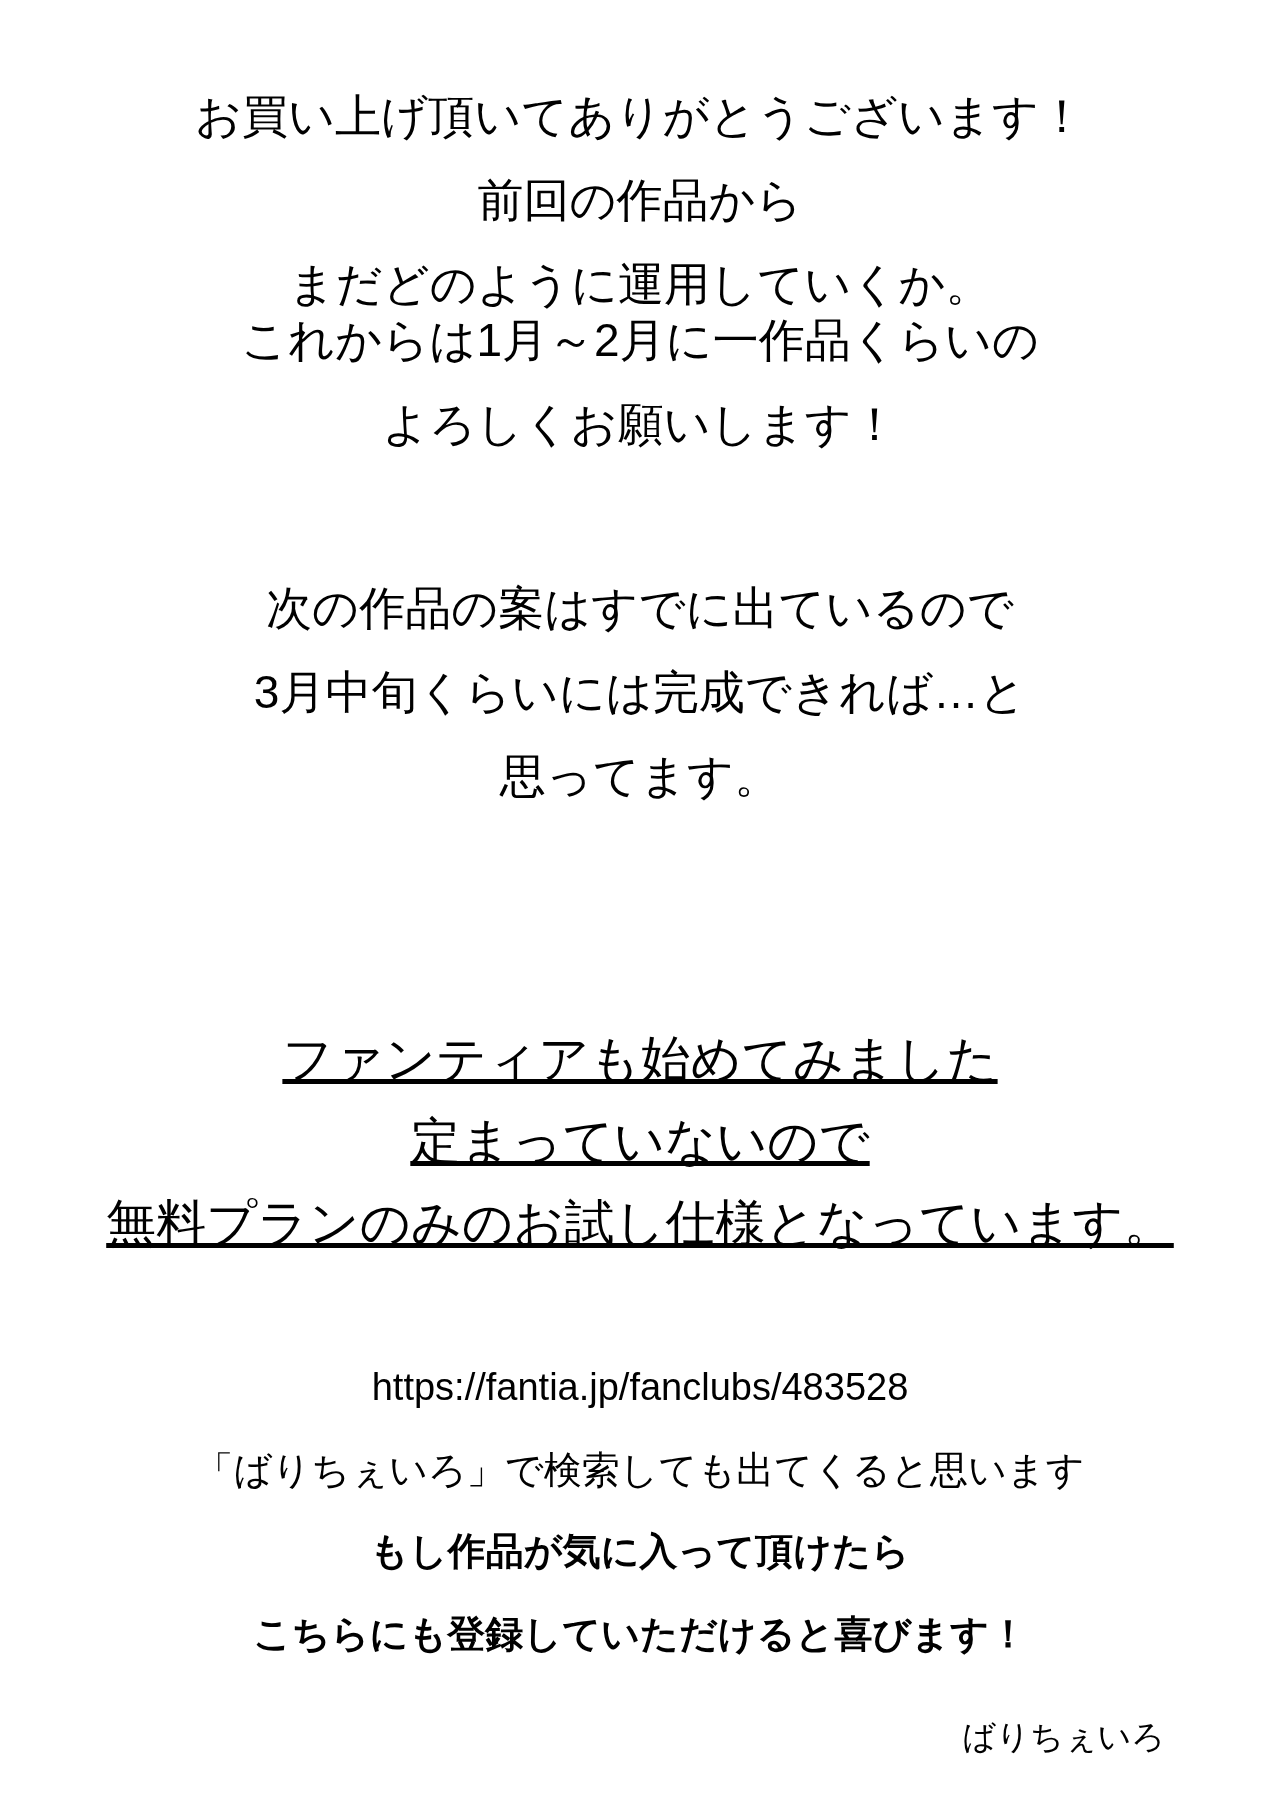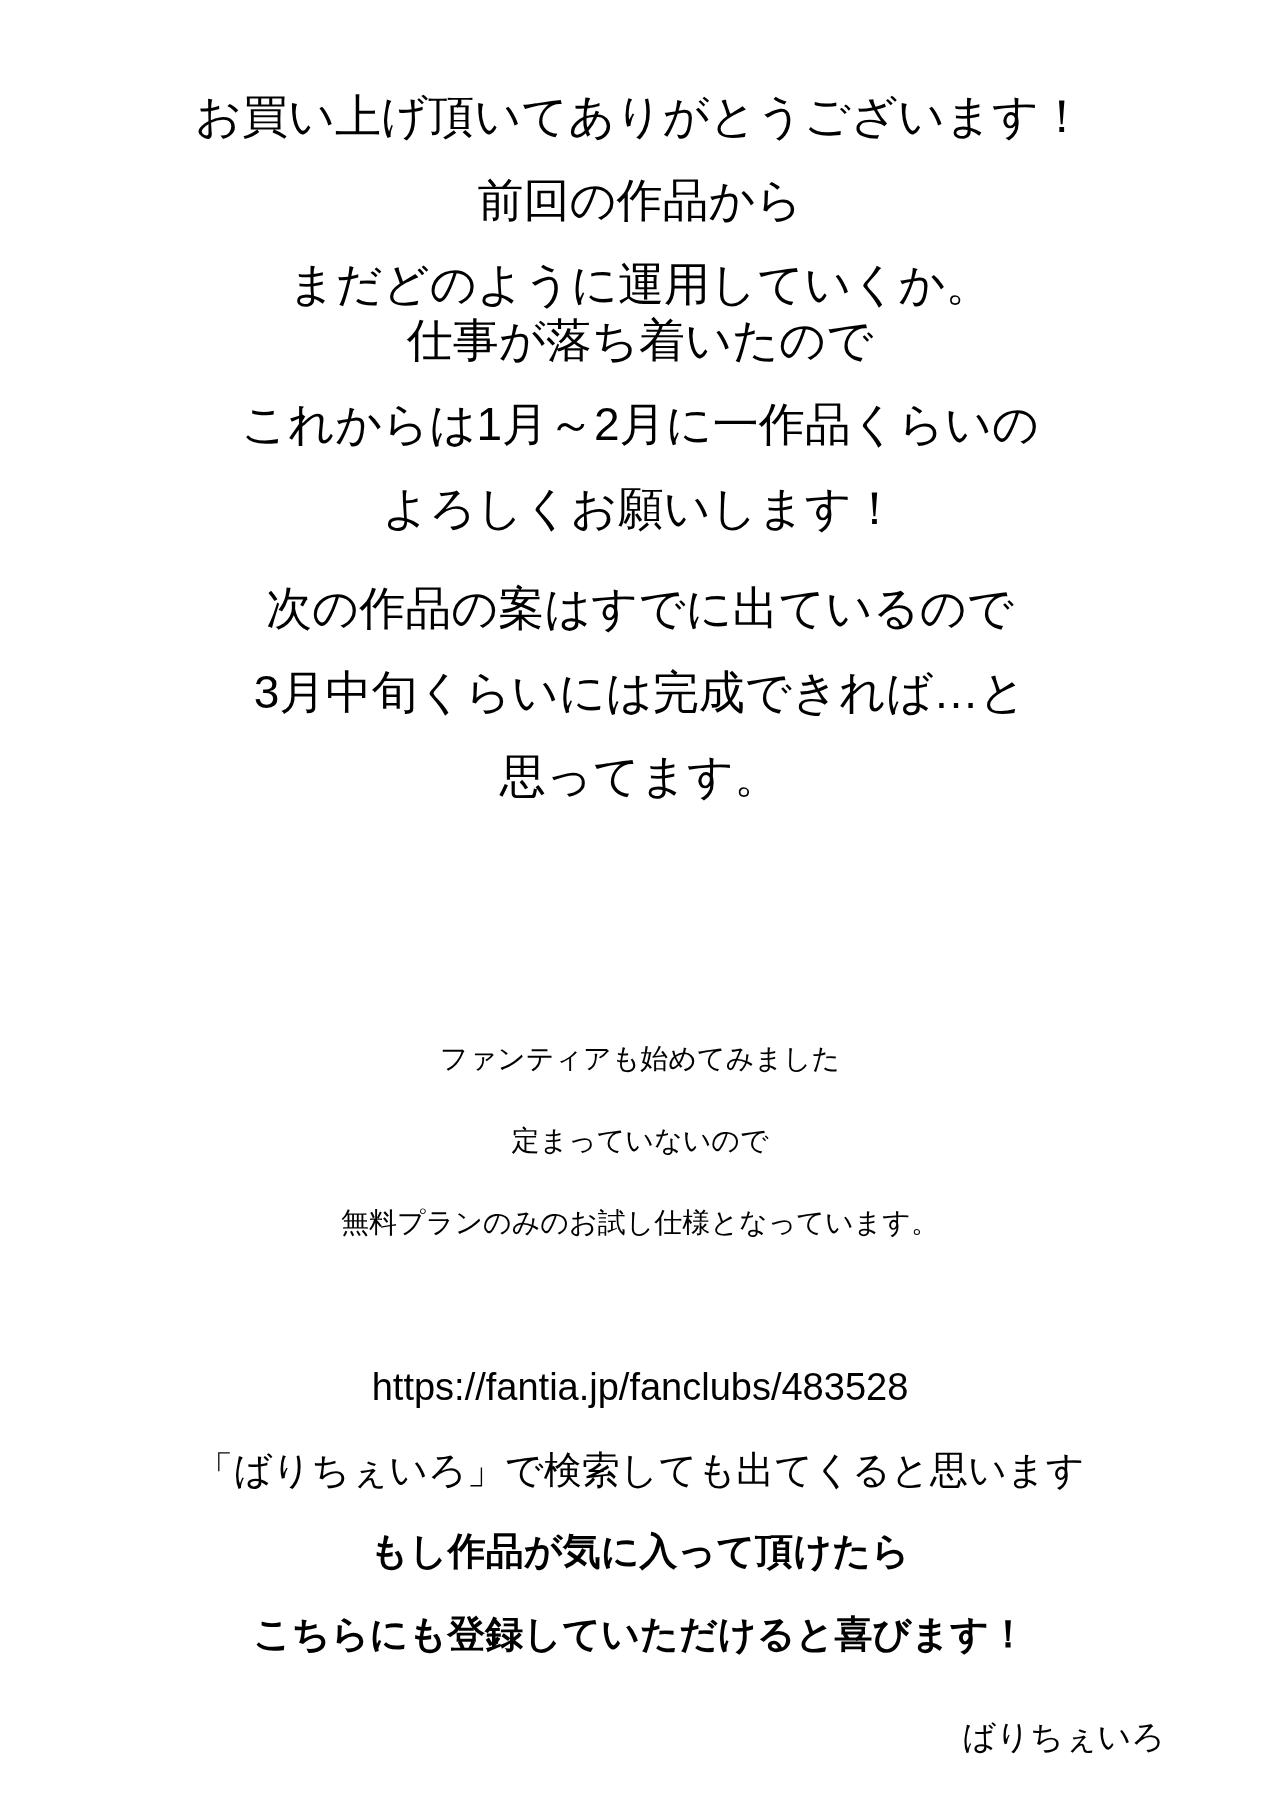--- a/index.html
+++ b/index.html
@@ -21,22 +21,23 @@
     left: 0;
     width: 100%;
     text-align: center;
   }
   .para-large .line {
     font-size: 46px;
     line-height: 56px;
     letter-spacing: 0px;
   }
   .para-medium .line {
-    font-size: 28px;
+    font-size: 50px;
     line-height: 54px;
+    text-decoration: underline;
   }
   .para-medium-loose .line {
     font-size: 38px;
     line-height: 55px;
   }
   .line {
     white-space: nowrap;
     margin-top: 28px;
   }
   .signature {
@@ -54,21 +55,20 @@
 
 <div class="page">
 
   <div class="para para-large" style="top: 60px;">
     <div class="line">お買い上げ頂いてありがとうございます！</div>
     <div class="line">前回の作品から</div>
     <div class="line">まだどのように運用していくか。</div>
   </div>
 
   <div class="para para-large" style="top: 284px;">
-    <div class="line">仕事が落ち着いたので</div>
     <div class="line">これからは1月～2月に一作品くらいの</div>
     <div class="line">よろしくお願いします！</div>
   </div>
 
   <div class="para para-large" style="top: 552px;">
     <div class="line">次の作品の案はすでに出ているので</div>
     <div class="line">3月中旬くらいには完成できれば…と</div>
     <div class="line">思ってます。</div>
   </div>
 

